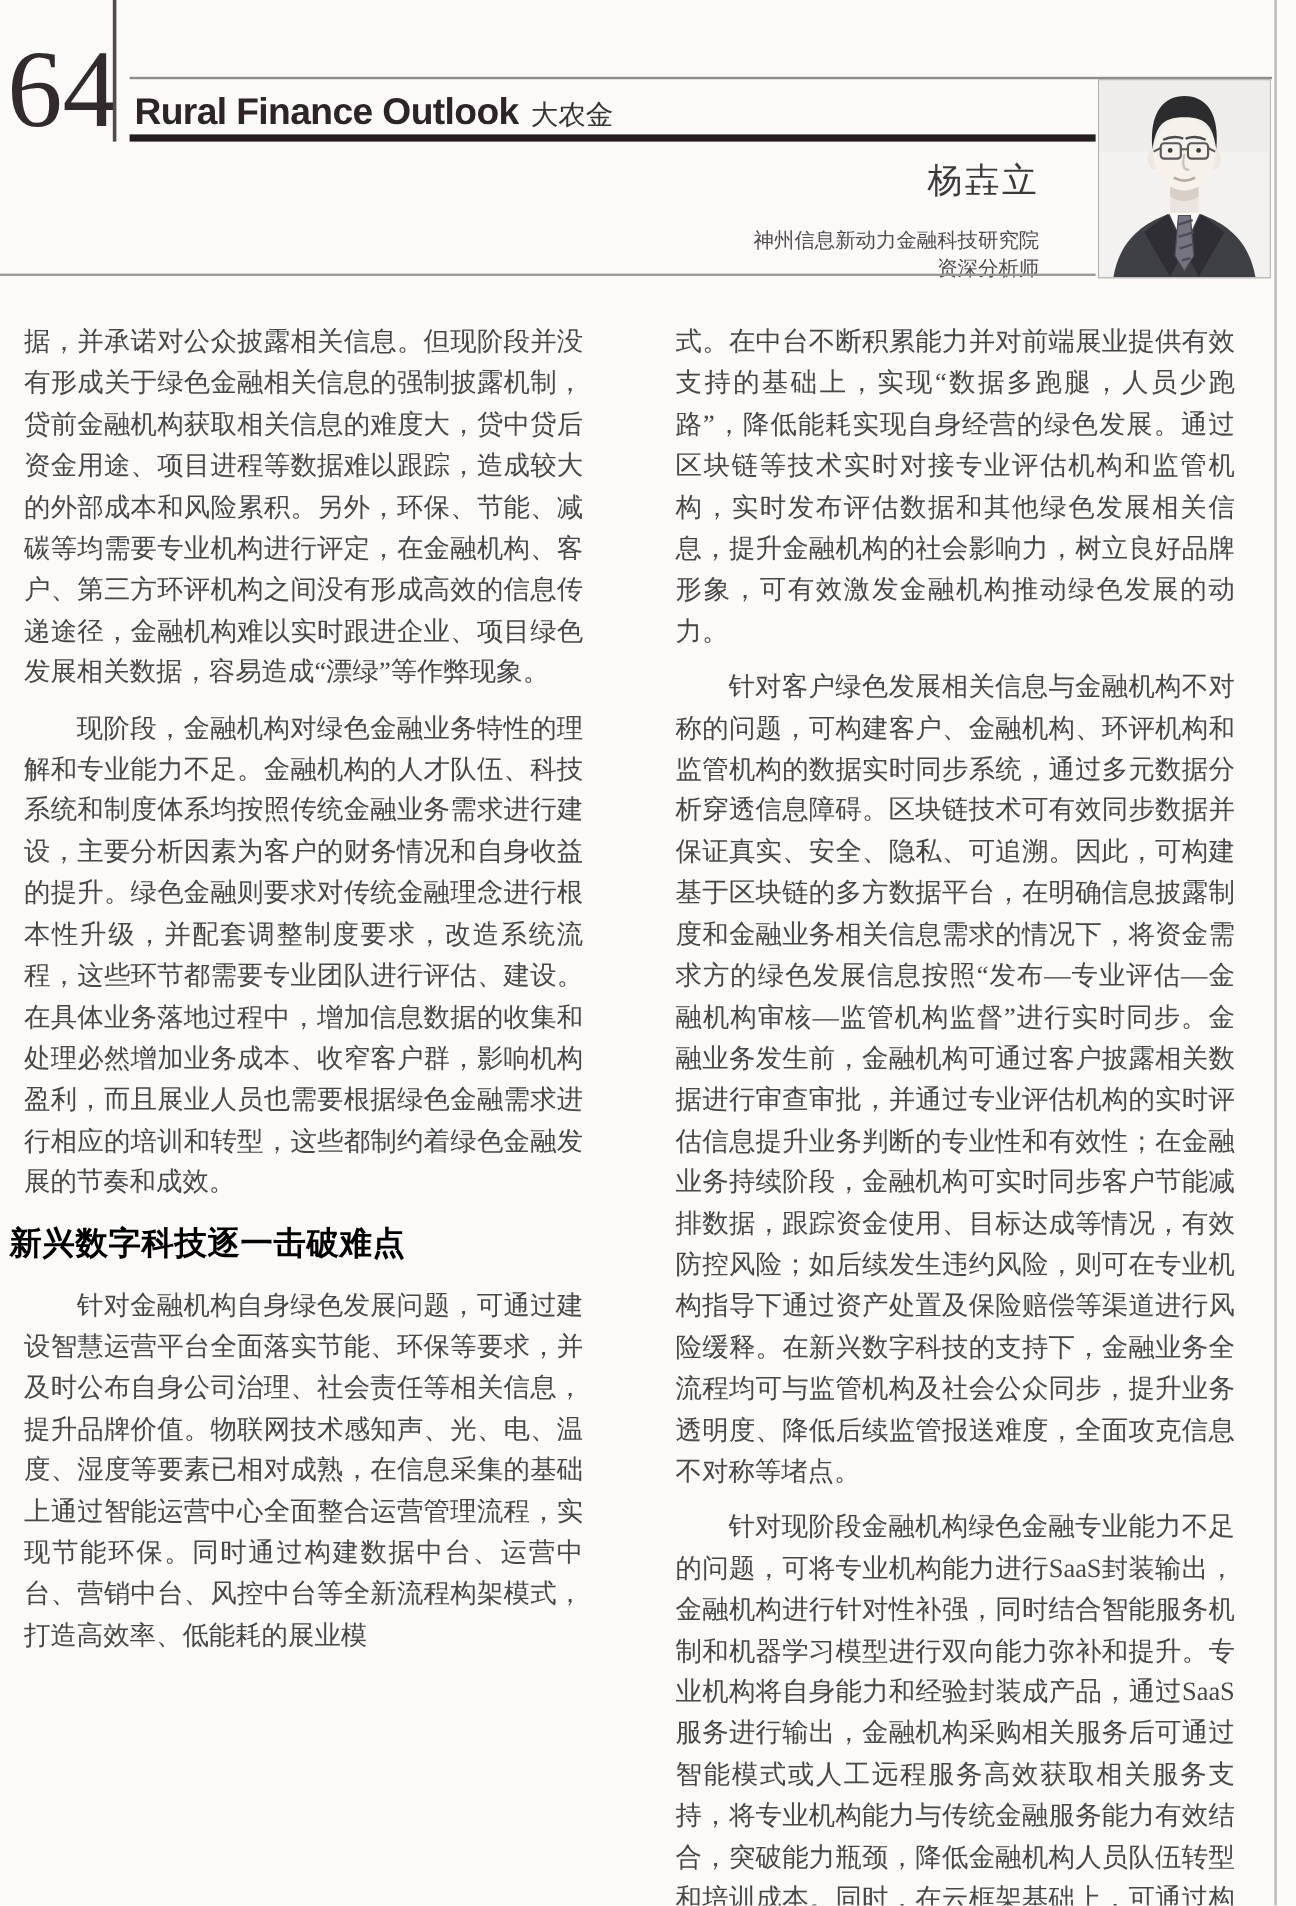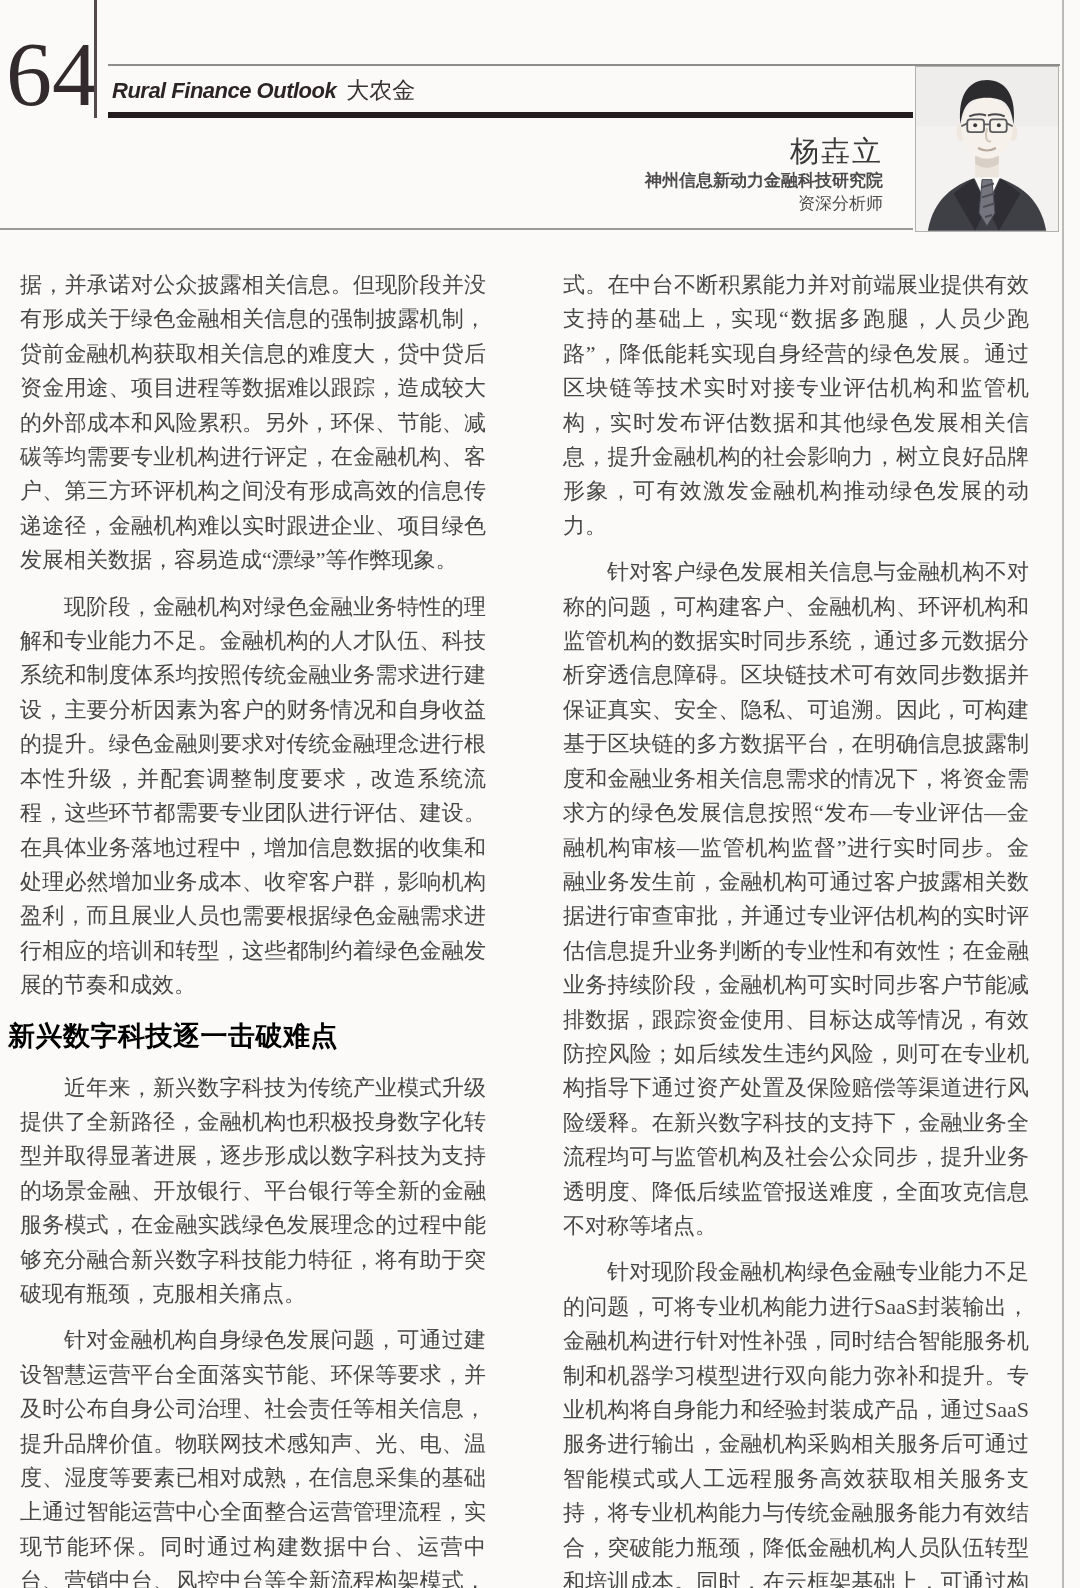--- a/index.html
+++ b/index.html
@@ -13,37 +13,37 @@
   .page-number{
     left:6px;top:28px;width:92px;
     font-family:"Liberation Serif", serif;
     font-size:92px;line-height:1;color:#322a2c;text-align:center;
   }
   .left-vrule{left:94px;top:0;width:3px;height:118px;background:#54494d;}
   .rule-thin-top{left:108px;top:64px;width:952px;height:2px;background:#8f8d8c;}
   .masthead{left:112px;top:75px;white-space:nowrap;}
   .masthead-title{
     font-family:"Liberation Sans", sans-serif;font-weight:bold;
-    font-size:22px;color:#2c2426;letter-spacing:-0.5px;font-style:italic;
+    font-size:31px;color:#2c2426;letter-spacing:-0.5px;
   }
   .masthead-subtitle{
     font-family:"Liberation Sans", sans-serif;font-weight:normal;
     font-size:23px;color:#3a3335;margin-left:10px;
   }
   .rule-thick{left:108px;top:112px;width:805px;height:6px;background:#231d1f;}
-  .author-block{right:197px;top:134px;text-align:right;}
+  .author-block{right:214px;top:134px;text-align:right;}
   .author-name{
     font-family:"Liberation Sans", sans-serif;
     font-size:29px;color:#3b393a;letter-spacing:2px;line-height:34px;
   }
   .author-org,.author-role{
     font-family:"Liberation Sans", sans-serif;
     font-size:17px;color:#4d4b4c;line-height:23px;
   }
-  .author-org{margin-top:1px;font-weight:bold;}
+  .author-org{margin-top:21px;}
   .rule-gray{left:0;top:228px;width:913px;height:2px;background:#9c9a98;}
   .photo-frame{
     left:915px;top:66px;width:144px;height:166px;
     border:1px solid #b3b1ae;background:#f2f1ef;box-sizing:border-box;
   }
   .photo-frame svg{display:block;width:100%;height:100%;}
   .right-vrule{left:1062px;top:0;width:2px;height:1588px;background:#bcbab7;}
   
   .column{
     width:490px;top:256px;
@@ -119,21 +119,20 @@
     <path d="M63 82 q9 5 18 0" stroke="#b9a99d" stroke-width="2.2" fill="none"></path>
   </svg>
 </div>
 
 <div class="abs right-vrule"></div>
 
 <div class="abs column col-left">
   <p class="no-indent">据，并承诺对公众披露相关信息。但现阶段并没有形成关于绿色金融相关信息的强制披露机制，贷前金融机构获取相关信息的难度大，贷中贷后资金用途、项目进程等数据难以跟踪，造成较大的外部成本和风险累积。另外，环保、节能、减碳等均需要专业机构进行评定，在金融机构、客户、第三方环评机构之间没有形成高效的信息传递途径，金融机构难以实时跟进企业、项目绿色发展相关数据，容易造成“漂绿”等作弊现象。</p>
   <p>现阶段，金融机构对绿色金融业务特性的理解和专业能力不足。金融机构的人才队伍、科技系统和制度体系均按照传统金融业务需求进行建设，主要分析因素为客户的财务情况和自身收益的提升。绿色金融则要求对传统金融理念进行根本性升级，并配套调整制度要求，改造系统流程，这些环节都需要专业团队进行评估、建设。在具体业务落地过程中，增加信息数据的收集和处理必然增加业务成本、收窄客户群，影响机构盈利，而且展业人员也需要根据绿色金融需求进行相应的培训和转型，这些都制约着绿色金融发展的节奏和成效。</p>
   <h2 class="section-heading">新兴数字科技逐一击破难点</h2>
-  <p>近年来，新兴数字科技为传统产业模式升级提供了全新路径，金融机构也积极投身数字化转型并取得显著进展，逐步形成以数字科技为支持的场景金融、开放银行、平台银行等全新的金融服务模式，在金融实践绿色发展理念的过程中能够充分融合新兴数字科技能力特征，将有助于突破现有瓶颈，克服相关痛点。</p>
   <p>针对金融机构自身绿色发展问题，可通过建设智慧运营平台全面落实节能、环保等要求，并及时公布自身公司治理、社会责任等相关信息，提升品牌价值。物联网技术感知声、光、电、温度、湿度等要素已相对成熟，在信息采集的基础上通过智能运营中心全面整合运营管理流程，实现节能环保。同时通过构建数据中台、运营中台、营销中台、风控中台等全新流程构架模式，打造高效率、低能耗的展业模</p>
 </div>
 
 <div class="abs column col-right">
   <p class="no-indent">式。在中台不断积累能力并对前端展业提供有效支持的基础上，实现“数据多跑腿，人员少跑路”，降低能耗实现自身经营的绿色发展。通过区块链等技术实时对接专业评估机构和监管机构，实时发布评估数据和其他绿色发展相关信息，提升金融机构的社会影响力，树立良好品牌形象，可有效激发金融机构推动绿色发展的动力。</p>
   <p>针对客户绿色发展相关信息与金融机构不对称的问题，可构建客户、金融机构、环评机构和监管机构的数据实时同步系统，通过多元数据分析穿透信息障碍。区块链技术可有效同步数据并保证真实、安全、隐私、可追溯。因此，可构建基于区块链的多方数据平台，在明确信息披露制度和金融业务相关信息需求的情况下，将资金需求方的绿色发展信息按照“发布—专业评估—金融机构审核—监管机构监督”进行实时同步。金融业务发生前，金融机构可通过客户披露相关数据进行审查审批，并通过专业评估机构的实时评估信息提升业务判断的专业性和有效性；在金融业务持续阶段，金融机构可实时同步客户节能减排数据，跟踪资金使用、目标达成等情况，有效防控风险；如后续发生违约风险，则可在专业机构指导下通过资产处置及保险赔偿等渠道进行风险缓释。在新兴数字科技的支持下，金融业务全流程均可与监管机构及社会公众同步，提升业务透明度、降低后续监管报送难度，全面攻克信息不对称等堵点。</p>
   <p>针对现阶段金融机构绿色金融专业能力不足的问题，可将专业机构能力进行SaaS封装输出，金融机构进行针对性补强，同时结合智能服务机制和机器学习模型进行双向能力弥补和提升。专业机构将自身能力和经验封装成产品，通过SaaS服务进行输出，金融机构采购相关服务后可通过智能模式或人工远程服务高效获取相关服务支持，将专业机构能力与传统金融服务能力有效结合，突破能力瓶颈，降低金融机构人员队伍转型和培训成本。同时，在云框架基础上，可通过构建微服务和分布式框架将绿色金融服务需求特性与传统业务需求特性进行组合，无需停机运维即可实现同步升级，可有效控制风险和降低改造成本。</p>
 
 </div>
 

